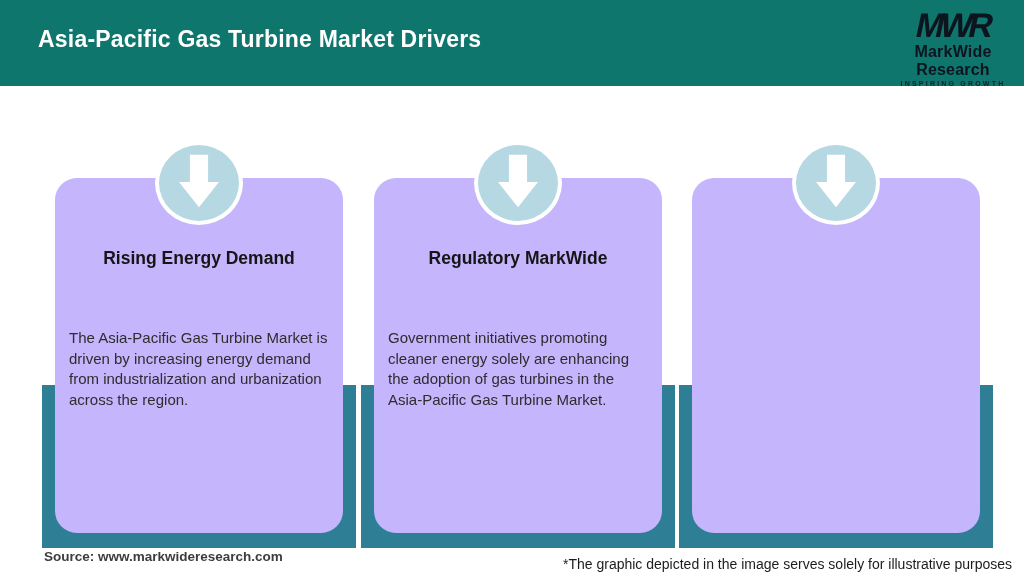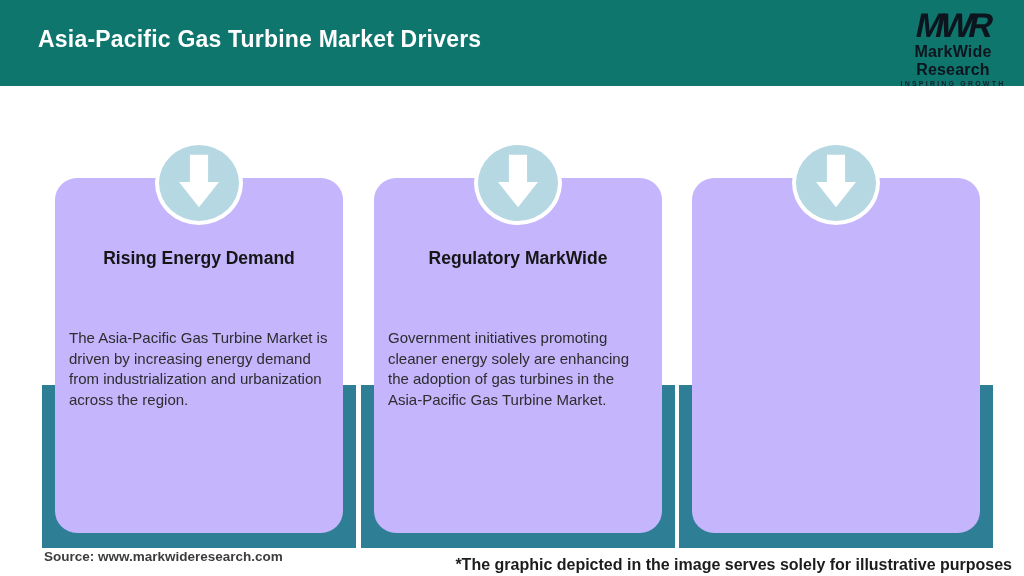--- a/index.html
+++ b/index.html
@@ -69,21 +69,21 @@
     font-size:15px;line-height:1.38;color:#2d2d2d;text-align:left;
   }
 
   
   .source-text{
     position:absolute;left:0;top:549px;width:1024px;
     font-size:13.5px;font-weight:700;color:#3d3d3d;padding-left:44px;
   }
   .disclaimer-text{
     position:absolute;right:12px;top:556px;
-    font-size:16px;font-weight:700;color:#1c1c1c;
+    font-size:14px;font-weight:400;color:#1c1c1c;
   }
 </style>
 </head>
 <body>
 
 <div id="page">
 
   <div class="header">
     <div class="page-title">Asia-Pacific Gas Turbine Market Drivers</div>
     <div class="brand">

